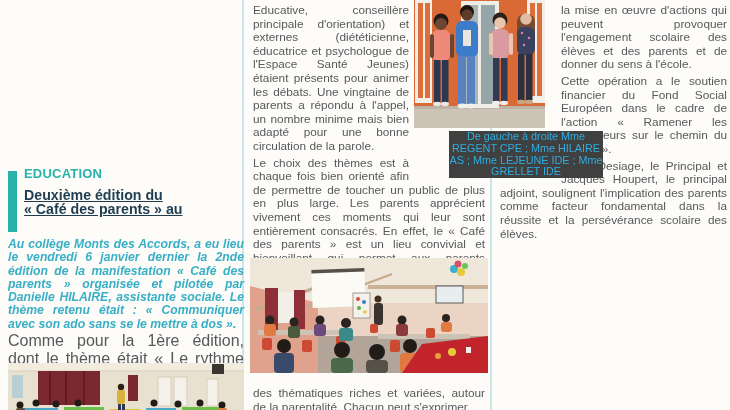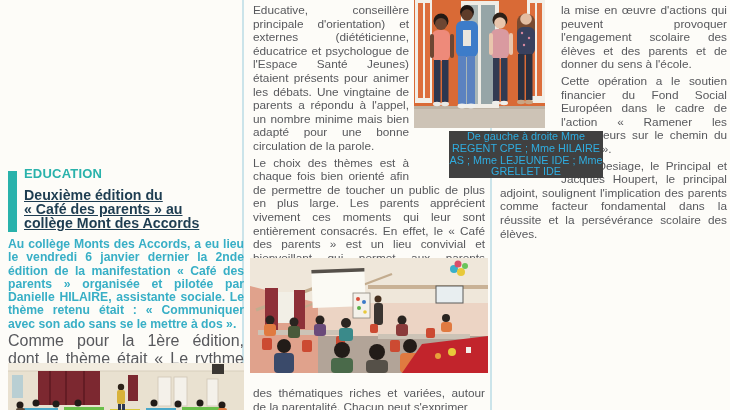--- a/index.html
+++ b/index.html
@@ -7,21 +7,21 @@
   body { font-family:"Liberation Sans", sans-serif; }
   .page { position:relative; width:730px; height:410px; background:#fdfcf8; overflow:hidden; }
   .vrule { position:absolute; top:0; height:410px; width:2px; background:#cbe4ea; }
   .abs { position:absolute; }
 
   .section-bar { left:8px; top:171px; width:9px; height:61px; background:#29b2ab; }
   .section-label { left:24px; top:166px; font-size:13px; font-weight:bold; color:#29b2ab; letter-spacing:0.2px; }
   .article-title { left:24px; top:189px; font-size:14.2px; line-height:13.8px; font-weight:bold; color:#1e3d51;text-decoration:underline; }
   .article-title span { display:block; }
   .lede { left:8px; top:238px; width:236px; font-size:12.2px; line-height:13.3px;
-          font-weight:bold; color:#38afc6; text-align:justify; }
+          font-style:italic; font-weight:bold; color:#38afc6; text-align:justify; }
   .col1-text { left:8px; top:332px; width:236px; font-size:16px; line-height:18px;
                color:#57585c; text-align:justify; }
 
   .bodycol { font-size:11.8px; line-height:13.6px; color:#57585c; text-align:justify; }
   .bodycol p { margin:3px; }
   .col2 { left:250px; top:1px; width:238px; }
   .col2 .spacer { float:right; width:79px; height:176px; }
   .col3 { left:497px; top:1px; width:233px; }
   .col3 .spacer { float:left; width:64px; height:177px; }
   .col2-below { left:250px; top:384px; width:238px; height:26px; overflow:hidden; }
@@ -39,21 +39,20 @@
 <div class="page">
 
   <div class="vrule abs" style="left:242px;"></div>
   <div class="vrule abs" style="left:490px;"></div>
 
   <div class="abs section-bar"></div>
   <div class="abs section-label">EDUCATION</div>
   <div class="abs article-title">
     <span>Deuxième édition du</span>
     <span>« Café des parents » au</span>
-    <span>collège Mont des Accords</span>
   </div>
   <p class="abs lede">Au collège Monts des Accords, a eu lieu le vendredi 6 janvier dernier la 2nde édition de la manifestation « Café des parents » organisée et pilotée par Danielle HILAIRE, assistante sociale. Le thème retenu était : « Communiquer avec son ado sans se le mettre à dos ».</p>
   <p class="abs col1-text">Comme pour la 1ère édition, dont le thème était « Le rythme de l'adolescent : Bien</p>
 
   <div class="abs bodycol col2">
     <div class="spacer"></div>
     <p>Educative, conseillère principale d'orientation) et externes (diététicienne, éducatrice et psychologue de l'Espace Santé Jeunes) étaient présents pour animer les débats. Une vingtaine de parents a répondu à l'appel, un nombre minime mais bien adapté pour une bonne circulation de la parole.</p>
     <p>Le choix des thèmes est à chaque fois bien orienté afin de permettre de toucher un public de plus en plus large. Les parents apprécient vivement ces moments qui leur sont entièrement consacrés. En effet, le « Café des parents » est un lieu convivial et bienveillant qui permet aux parents d'échanger sur</p>
   </div>
 

